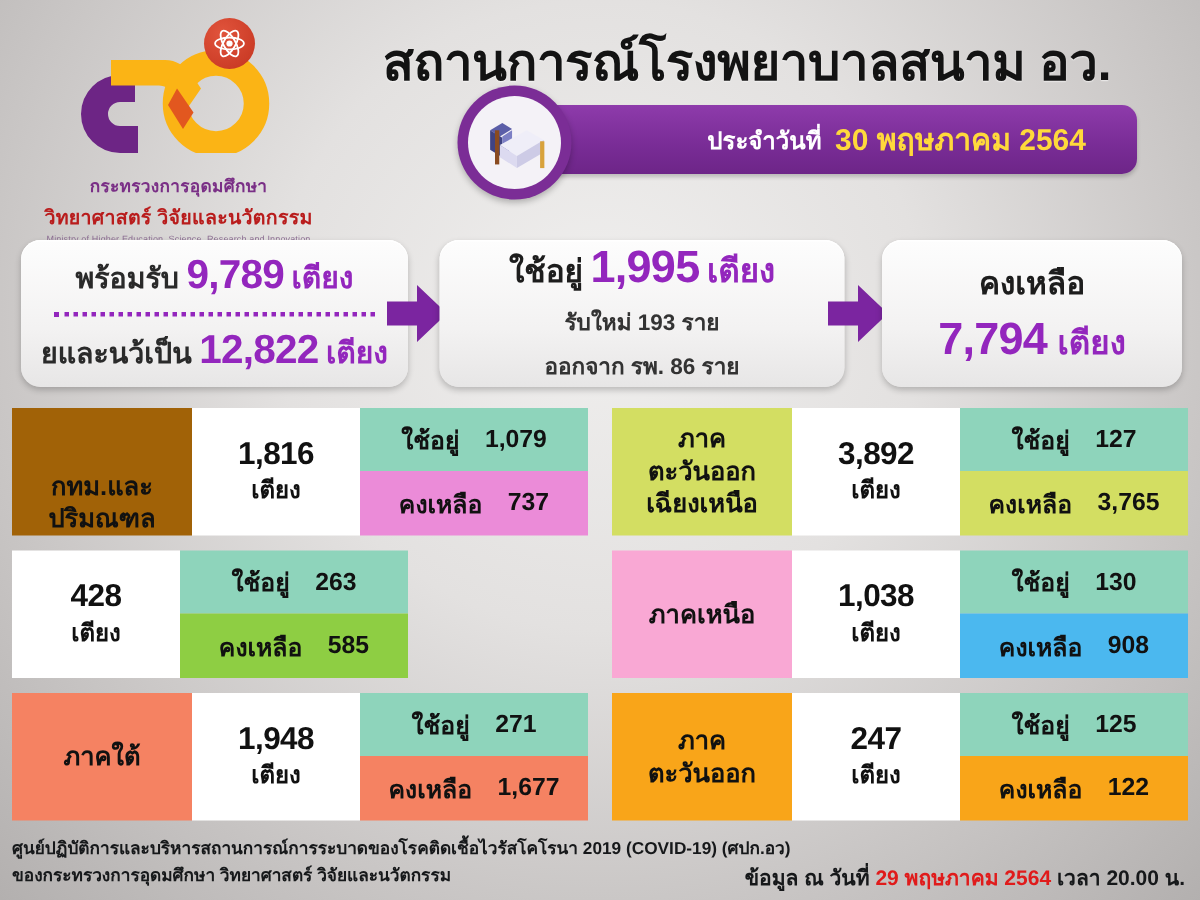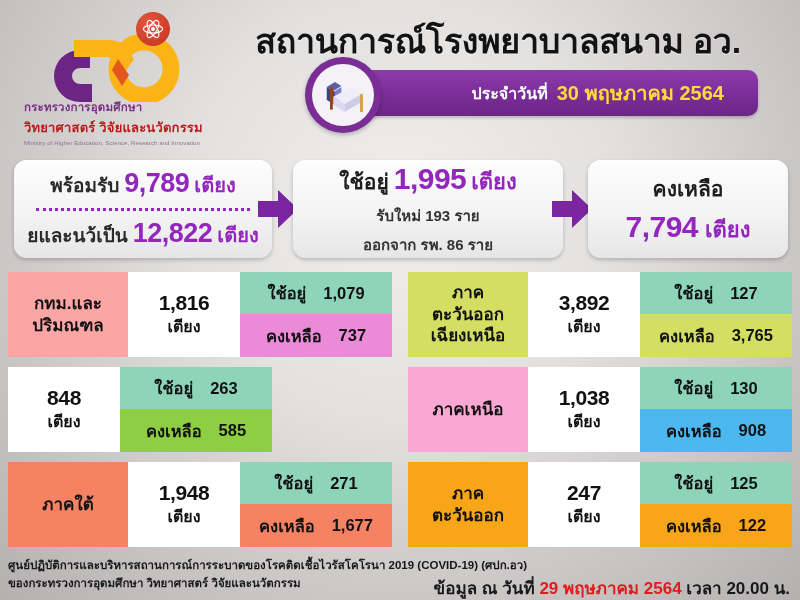--- a/index.html
+++ b/index.html
@@ -11,21 +11,21 @@
   body {
     position: relative;
     background: radial-gradient(ellipse at 50% 35%, #f0efee 0%, #e3e1e0 38%, #c9c6c5 72%, #b3b0af 100%);
   }
 
   
   .header { position: absolute; left: 0; top: 0; width: 800px; height: 152px; }
 
   .logo-block { position: absolute; left: 24px; top: 6px; width: 190px; height: 136px; }
   .logo-mark { position: absolute; left: 12px; top: 8px; width: 150px; height: 88px; }
-  .logo-text { position: absolute; left: 0; top: 92px; width: 190px; text-align: left; }
+  .logo-text { position: absolute; left: 0; top: 109px; width: 190px; text-align: center; }
   .logo-line1 { font-size: 11.5px; color: #7a2f86; font-weight: bold; letter-spacing: .2px; }
   .logo-line2 { font-size: 13px; color: #b91c1c; font-weight: bold; letter-spacing: .2px; margin-top: 1px; }
   .logo-line3 { font-size: 6px; color: #8d6f93; margin-top: 2px; letter-spacing: .1px; }
 
   .atom-badge {
     position: absolute; left: 112px; top: 6px;
     width: 34px; height: 34px; border-radius: 50%;
     background: radial-gradient(circle at 35% 30%, #e1543c, #c4341f);
     display: flex; align-items: center; justify-content: center;
   }
@@ -126,21 +126,21 @@
     height: 43px; display: flex; align-items: center; justify-content: center;
     font-size: 16.5px; font-weight: bold; color: #111;
   }
   .sv { margin-left: 17px; }
 
   
   .footer { position: absolute; left: 0; top: 552px; width: 800px; height: 48px; }
   .foot-line { position: absolute; left: 8px; font-size: 11.5px; color: #16181a; font-weight: bold; white-space: nowrap; }
   #foot-1 { top: 4px; }
   #foot-2 { top: 22px; }
-  .foot-right { position: absolute; right: 10px; top: 22px; font-size: 17px; font-weight: bold; color: #16181a; white-space: nowrap; }
+  .foot-right { position: absolute; right: 10px; top: 22px; font-size: 14px; font-weight: bold; color: #16181a; white-space: nowrap; }
   .foot-date { color: #e01b1b; }
 </style>
 </head>
 <body>
 
 <div class="header">
 
   <div class="logo-block">
     <div class="logo-mark">
       <svg viewBox="0 0 150 88" width="150" height="88">
@@ -234,21 +234,21 @@
       <span class="c-big-num">7,794</span>
       <span class="c-unit" style="font-size:22px;margin-left:7px">เตียง</span>
     </div>
   </div>
 </div>
 
 <div class="table">
 
   <div class="trow" id="trow-0">
     <div class="half">
-      <div class="cell-name" style="background: #fca5a5;">
+      <div class="cell-name" style="background: #a16207; align-items: flex-end;">
         <div>
           <div>กทม.และ</div>
           <div>ปริมณฑล</div>
         </div>
       </div>
       <div class="cell-total">
         <div class="tot-num">1,816</div>
         <div class="tot-unit">เตียง</div>
       </div>
       <div class="cell-stack">
@@ -284,21 +284,21 @@
           <span>คงเหลือ</span>
           <span class="sv">3,765</span>
         </div>
       </div>
     </div>
   </div>
 
   <div class="trow" id="trow-1">
     <div class="half">
       <div class="cell-total">
-        <div class="tot-num">848</div>
+        <div class="tot-num">428</div>
         <div class="tot-unit">เตียง</div>
       </div>
       <div class="cell-stack">
         <div class="stack-top" style="background: rgb(142, 212, 187);">
           <span>ใช้อยู่</span>
           <span class="sv">263</span>
         </div>
         <div class="stack-bot" style="background: rgb(142, 206, 67);">
           <span>คงเหลือ</span>
           <span class="sv">585</span>

